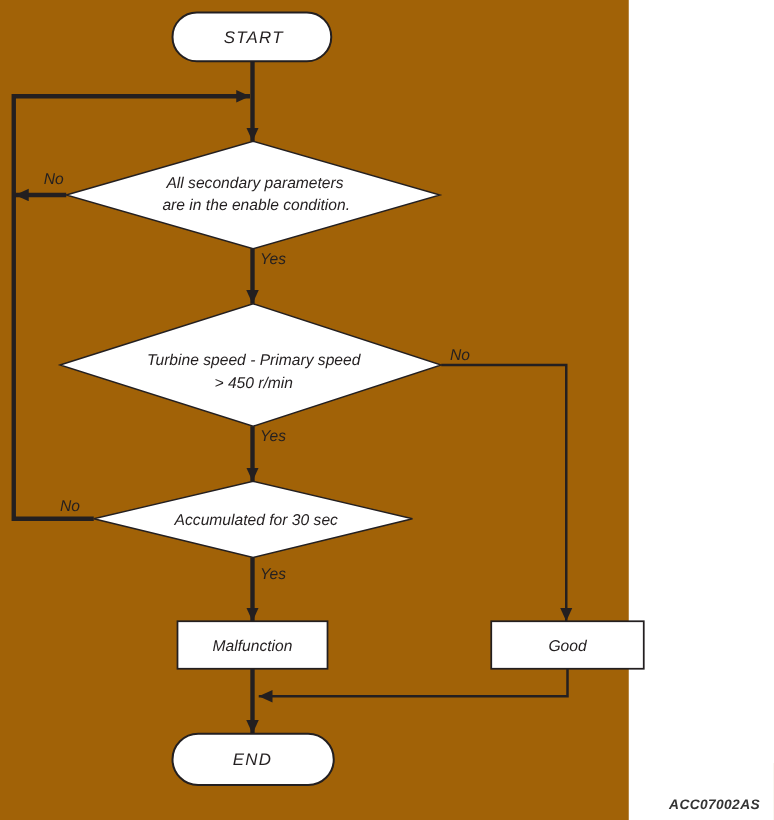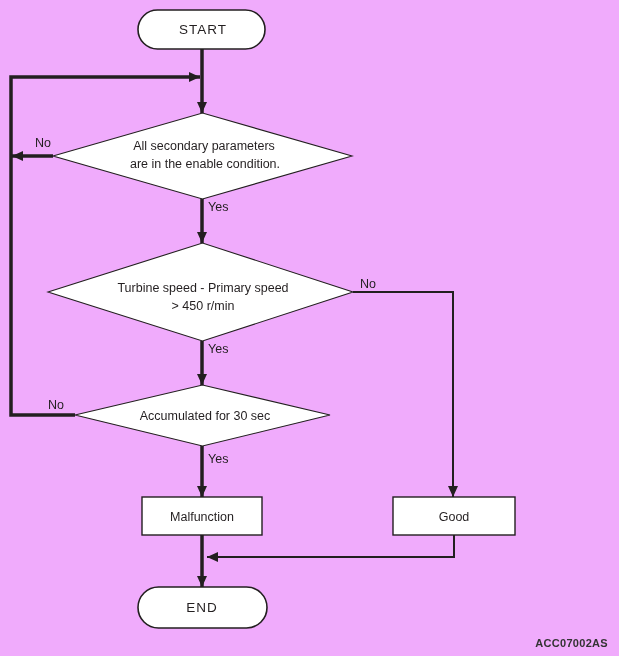--- a/index.html
+++ b/index.html
@@ -2,24 +2,25 @@
 <html><head>
 <meta charset="utf-8">
 <style>
   html, body {
     margin: 0;
     padding: 0;
     background: #ffffff;
   }
   #stage {
     position: relative;
-    width: 619px;
+    width: 503px;
     height: 656px;
-    background: #f0abfc;
+    background: #a16207;
     font-family: "Liberation Sans", sans-serif;
+    font-style: italic;
   }
   svg { display: block; }
   .edge {
     fill: none;
     stroke: #231f20;
   }
   .edge-thick { stroke-width: 3.5px; }
   .edge-thin  { stroke-width: 2px; }
   .shape {
     fill: #ffffff;

